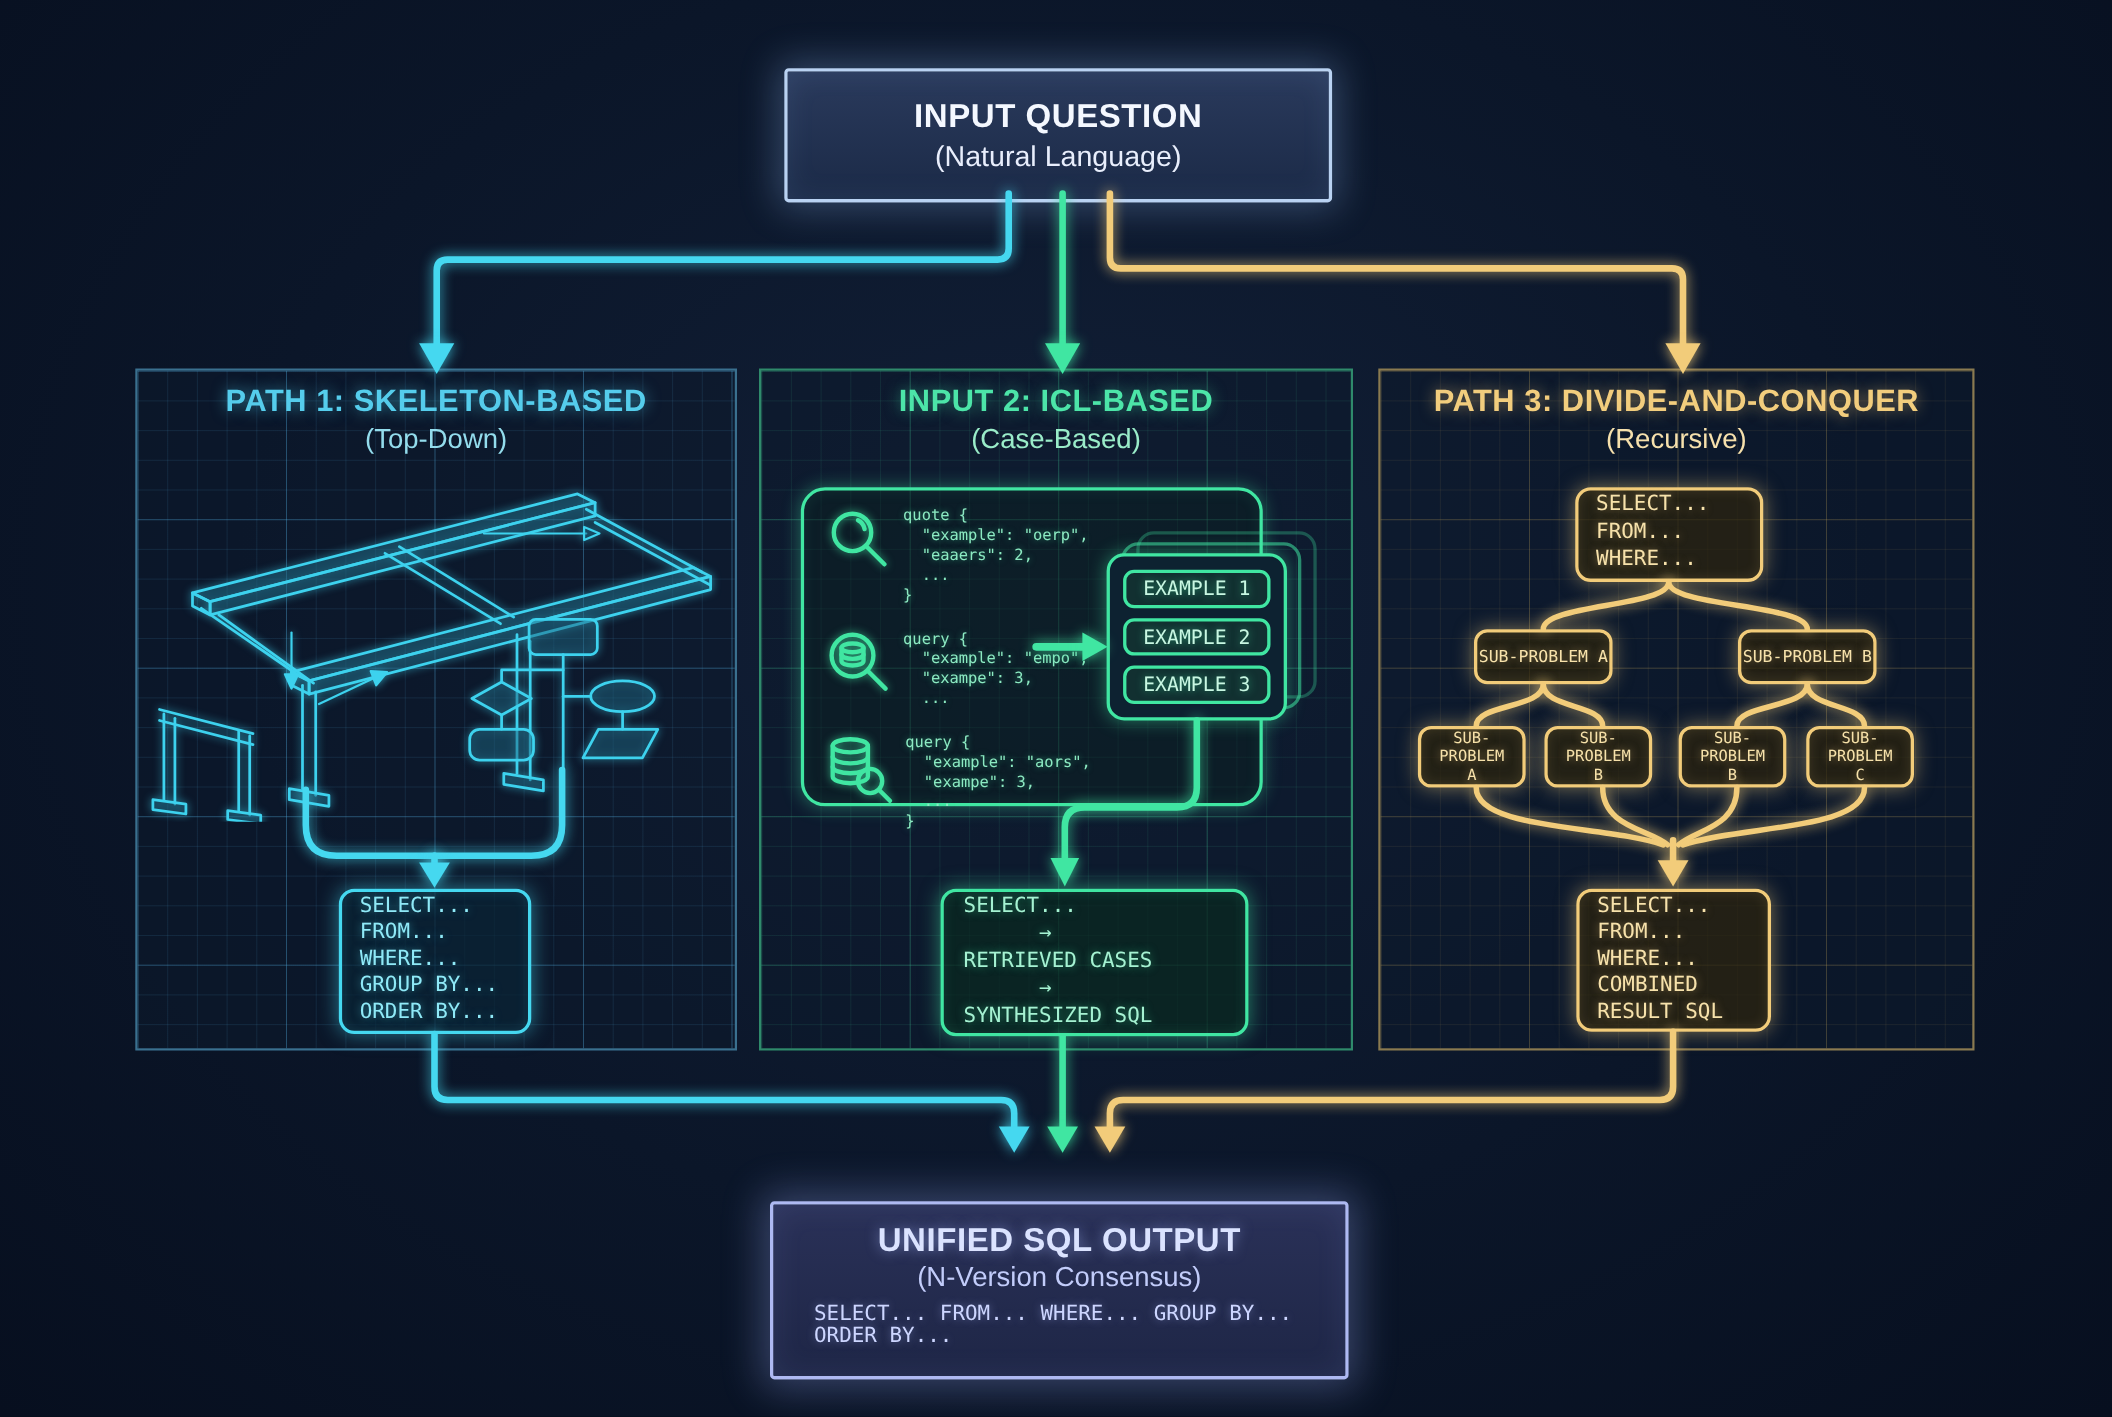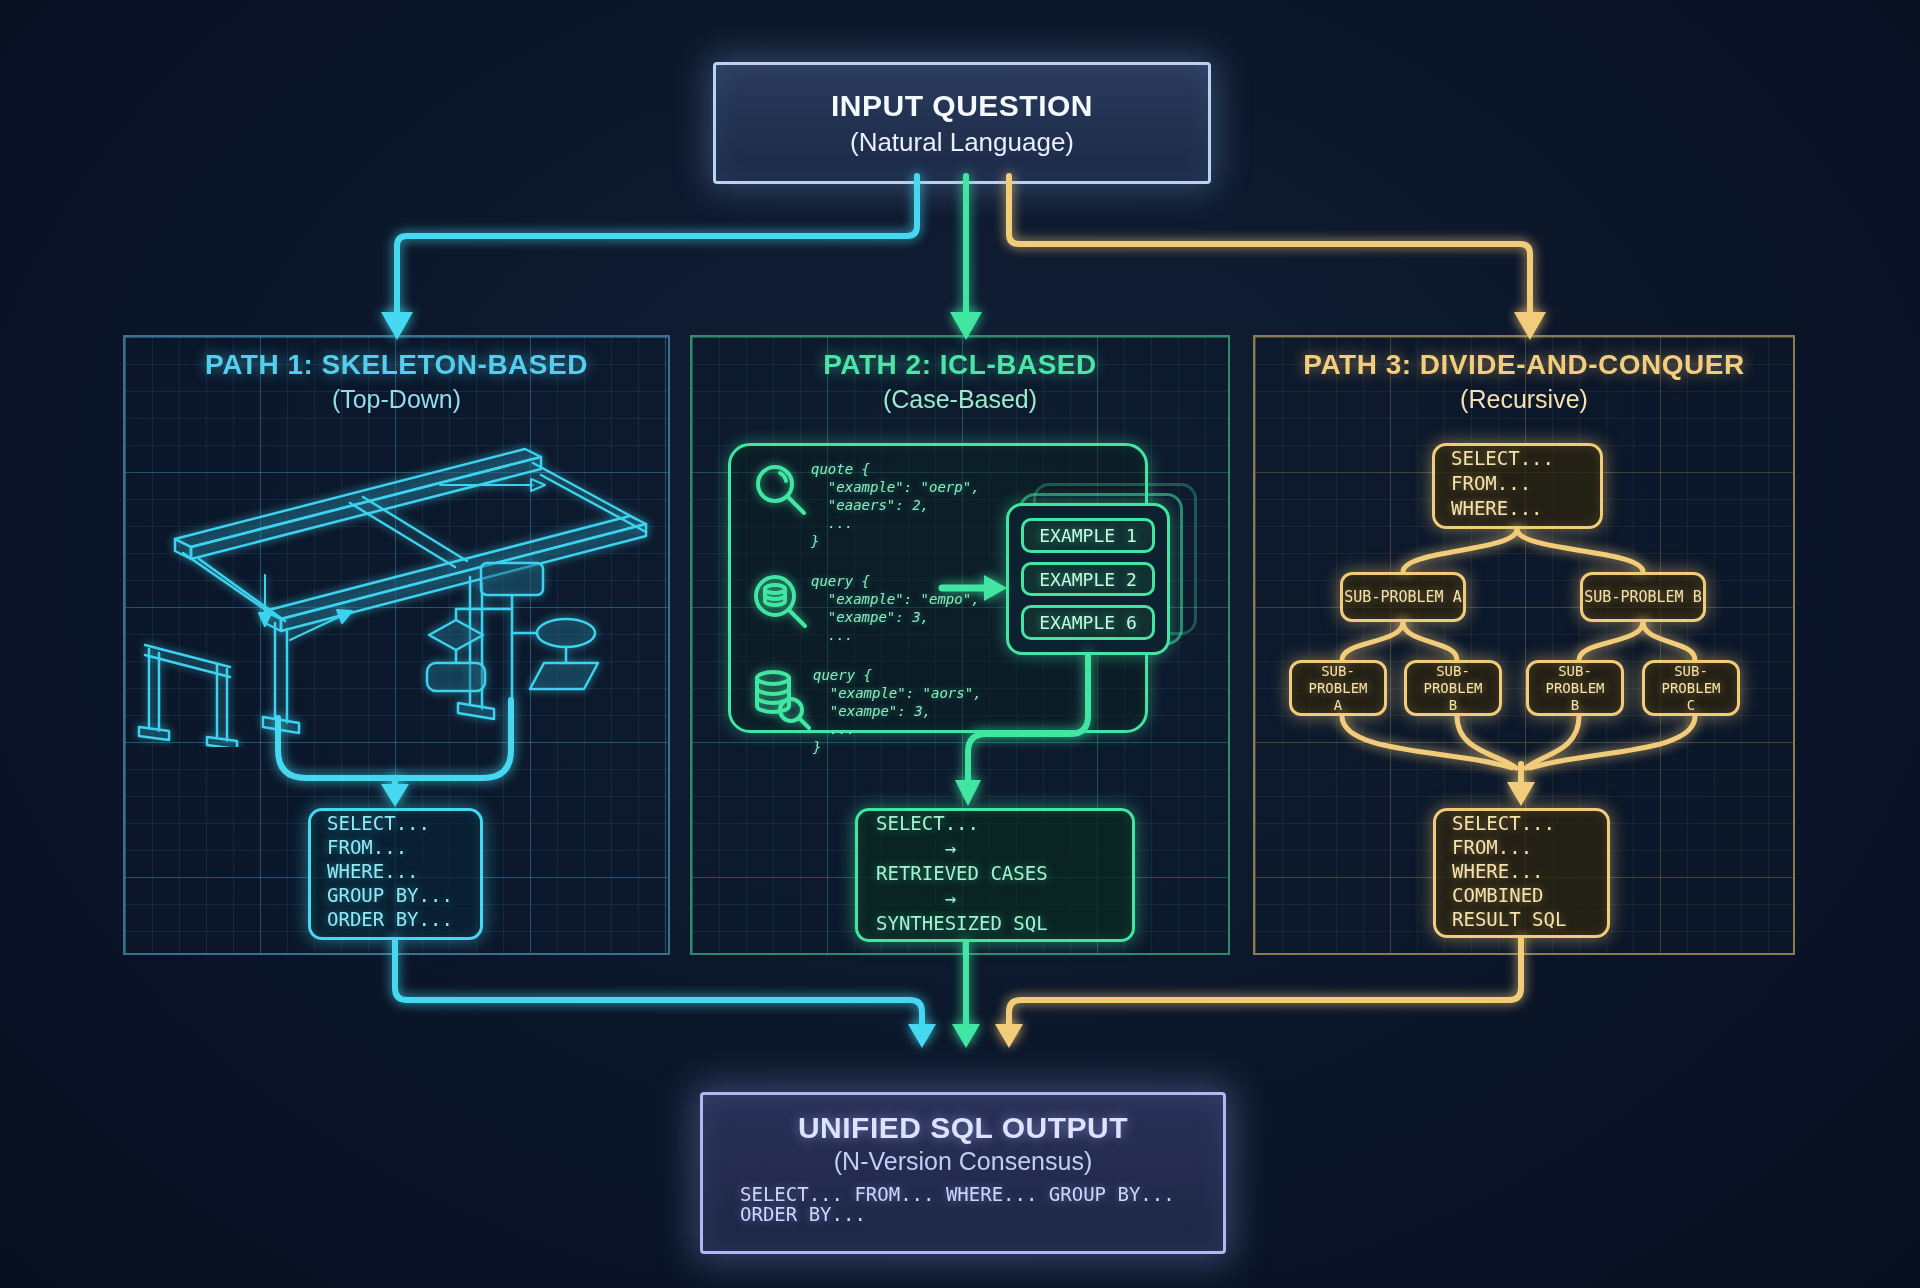--- a/index.html
+++ b/index.html
@@ -91,21 +91,21 @@
   .l1a{left:1340px;top:572px;width:126px;height:50px;font-size:15px;}
   .l1b{left:1580px;top:572px;width:126px;height:50px;font-size:15px;}
   .l2{top:660px;width:98px;height:56px;font-size:14px;line-height:17px;}
   
   .codepanel{
     left:728px;top:443px;width:420px;height:290px;border-radius:22px;z-index:3;
     border:3px solid #40e6a2;background:rgba(10,34,30,.45);position:absolute;box-sizing:border-box;
     box-shadow:0 0 16px rgba(64,230,162,.4), inset 0 0 14px rgba(64,230,162,.10);
     padding:12px 10px 8px 16px;display:flex;flex-direction:column;gap:6px;
   }
-  .coderow{display:flex;align-items:flex-start;font-style:italic;}
+  .coderow{display:flex;align-items:flex-start;gap:10px;}
   .coderow svg{flex:0 0 auto;filter:drop-shadow(0 0 4px rgba(64,230,162,.7));}
   .codetext{font-family:"DejaVu Sans Mono", monospace;font-size:14px;line-height:18px;color:#8ceac2;
     white-space:pre;text-shadow:0 0 6px rgba(64,230,162,.5);margin-top:2px;}
   .exstack{left:1006px;top:503px;width:164px;height:152px;position:absolute;z-index:4;}
   .ghost{position:absolute;border:3px solid;border-radius:16px;box-sizing:border-box;width:164px;height:152px;}
   .ghost.g1{left:13px;top:-10px;border-color:rgba(64,230,162,.55);}
   .ghost.g2{left:27px;top:-20px;border-color:rgba(64,230,162,.30);}
   .excard{
     position:absolute;left:0;top:0;width:164px;height:152px;border:3px solid #40e6a2;border-radius:16px;
     background:#0d2231;box-sizing:border-box;display:flex;flex-direction:column;gap:9px;padding:12px;
@@ -194,21 +194,21 @@
         <rect x="302" y="236" width="58" height="28" rx="9" class="sketchfill"></rect>
         <line x1="387" y1="206" x2="412" y2="206"></line>
         <ellipse cx="441" cy="206" rx="29" ry="14" class="sketchfill"></ellipse>
         <line x1="441" y1="220" x2="441" y2="236"></line>
         <polygon class="sketchfill" points="419,236 473,236 459,262 405,262"></polygon>
       </g>
     </svg>
   </div>
 
   <div class="panel p2">
-    <div class="ptitle">PATH 2: ICL-BASED</div>
+    <div class="ptitle">INPUT 2: ICL-BASED</div>
     <div class="psub">(Case-Based)</div>
   </div>
 
   <div class="panel p3">
     <div class="ptitle">PATH 3: DIVIDE-AND-CONQUER</div>
     <div class="psub">(Recursive)</div>
   </div>
 
   <div class="codepanel">
     <div class="coderow">
@@ -258,21 +258,21 @@
 }</pre>
     </div>
   </div>
 
   <div class="exstack">
     <div class="ghost g2"></div>
     <div class="ghost g1"></div>
     <div class="excard">
       <div class="exitem">EXAMPLE 1</div>
       <div class="exitem">EXAMPLE 2</div>
-      <div class="exitem">EXAMPLE 6</div>
+      <div class="exitem">EXAMPLE 3</div>
     </div>
   </div>
 
   <div class="sqlbox cyanbox p1-select">
     <span>SELECT...
 FROM...
 WHERE...
 GROUP BY...
 ORDER BY...</span>
   </div>

